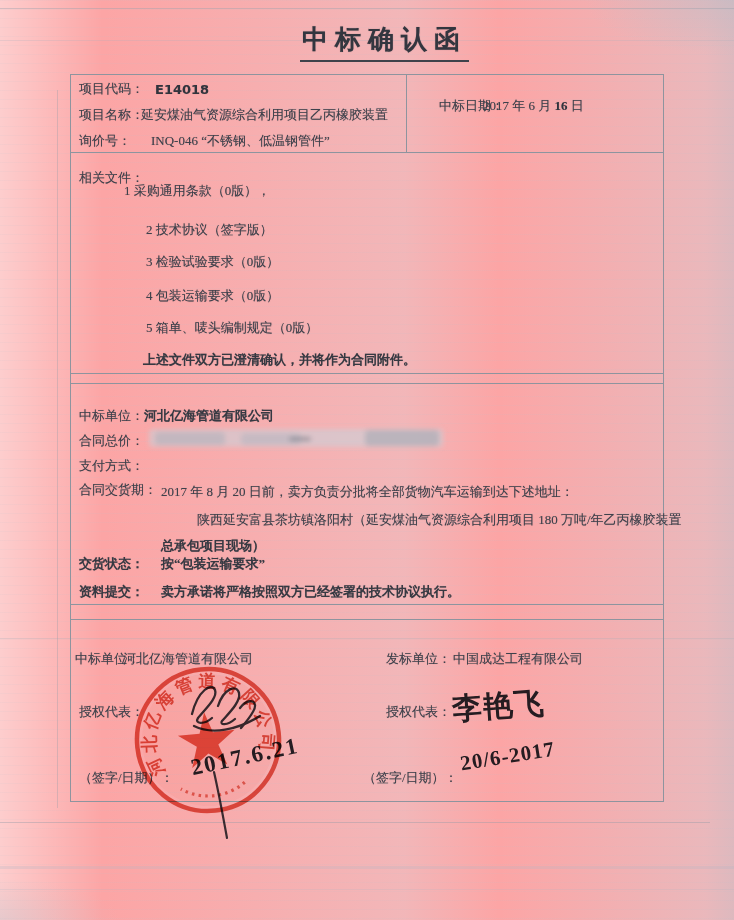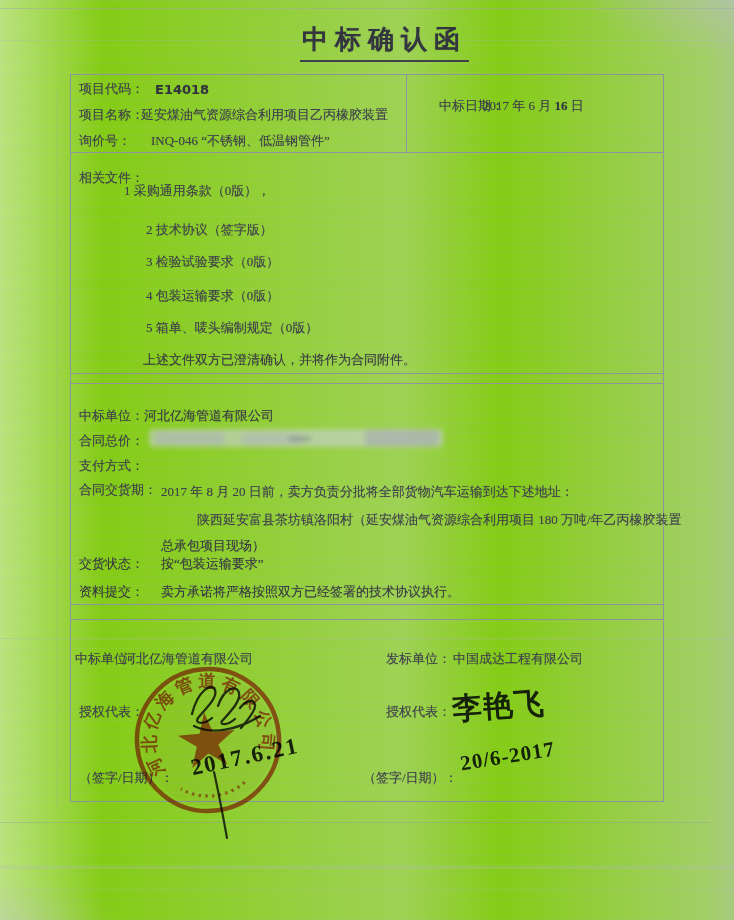--- a/index.html
+++ b/index.html
@@ -1,18 +1,18 @@
 <!DOCTYPE html>
 <html><head>
 <meta charset="utf-8">
 <style>
   html,body{margin:0;padding:0;}
   .page{
     position:relative;width:734px;height:920px;overflow:hidden;
-    background:#84cc16;
+    background:#fca5a5;
     font-family:"Liberation Serif","DejaVu Serif",serif;
     color:#3e414b;
   }
   .page::before{
     content:"";position:absolute;inset:0;pointer-events:none;z-index:1;
     background:
       repeating-linear-gradient(180deg, rgba(186,191,202,0.10) 0px, rgba(186,191,202,0.10) 1px, rgba(0,0,0,0) 1px, rgba(0,0,0,0) 9px),
       linear-gradient(90deg, rgba(255,255,255,0.45) 0%, rgba(255,255,255,0) 14%, rgba(219,223,230,0.30) 55%, rgba(255,255,255,0) 68%, rgba(208,212,221,0.40) 96%, rgba(196,201,211,0.55) 100%);
   }
   .page::after{
@@ -29,21 +29,21 @@
     text-shadow:0 0 1px rgba(51,54,63,0.45);
   }
   .tbl{position:absolute;left:70px;top:74px;width:592px;height:726px;border:1px solid #8e949e;z-index:4;}
   .hline{position:absolute;left:0;right:0;height:1px;background:#8e949e;}
   .vline{position:absolute;width:1px;background:#8e949e;}
   .lbl,.val{
     position:absolute;white-space:nowrap;font-size:13px;line-height:17px;
     text-shadow:0 0 0.7px rgba(62,65,75,0.42);
   }
   .b{font-weight:700;color:#31343d;}
-  .sb{font-weight:400;color:#363942;}
+  .sb{font-weight:700;color:#363942;}
   .latin{font-family:"DejaVu Sans","Liberation Sans",sans-serif;font-size:13px;}
   .redact{position:absolute;left:78px;top:352px;width:294px;height:24px;filter:blur(2.6px);overflow:visible;z-index:3;}
   .redact i{position:absolute;display:block;border-radius:4px;}
   .ink{position:absolute;color:#262a31;z-index:8;mix-blend-mode:multiply;white-space:nowrap;}
   .stamp{position:absolute;left:125px;top:657px;z-index:7;mix-blend-mode:multiply;}
   .scrib{position:absolute;z-index:8;mix-blend-mode:multiply;}
 </style>
 </head>
 <body>
 

